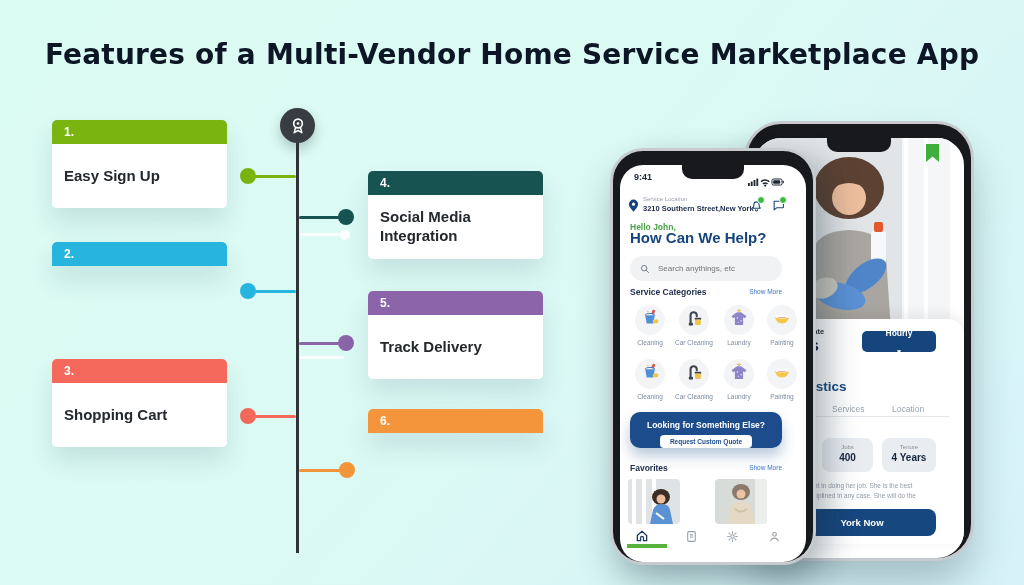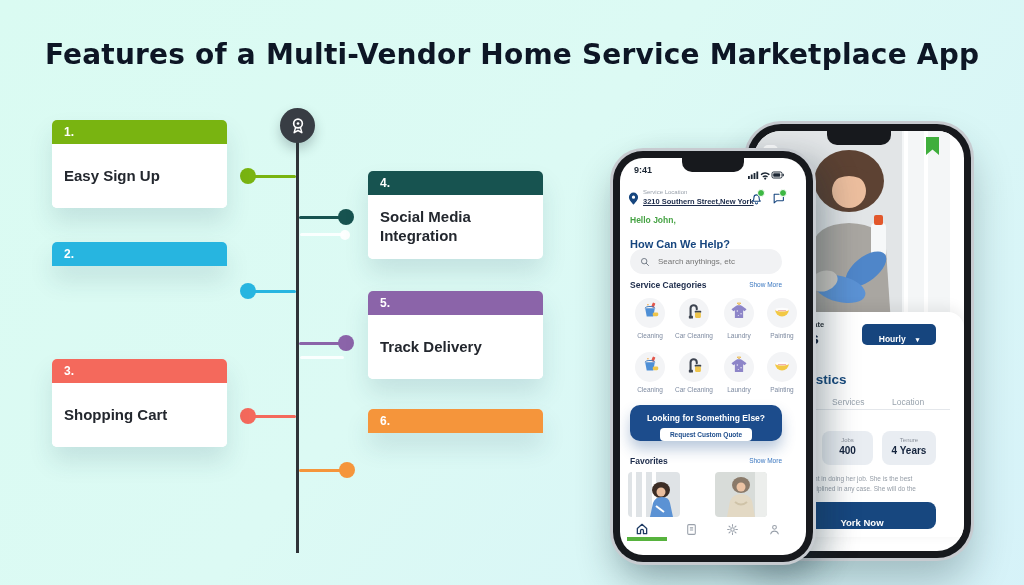--- a/index.html
+++ b/index.html
@@ -23,39 +23,39 @@
   .fbody{min-height:64px;border-radius:0 0 5px 5px;background:#fff;display:flex;align-items:center;
     padding:6px 10px 6px 12px;box-sizing:border-box;font-size:15px;font-weight:600;color:#23272e;line-height:1.25;}
   .dot{width:16px;height:16px;border-radius:50%;}
   .cline{height:3px;border-radius:2px;}
   .wline{height:3px;border-radius:2px;background:rgba(255,255,255,.85);}
   .wdot{width:10px;height:10px;border-radius:50%;background:rgba(255,255,255,.9);}
 
   
   .phone{background:#17191d;border-radius:32px;padding:7px;
     box-shadow:0 0 0 3px #c7cbd0,0 24px 40px rgba(20,45,55,.28);}
-  .screen{position:relative;background:#fff;overflow:hidden;width:100%;height:100%;}
+  .screen{position:relative;background:#fff;overflow:hidden;width:100%;height:100%;margin-top:7px;}
   .notch{position:absolute;top:0;left:50%;transform:translateX(-50%);width:62px;height:14px;
     background:#17191d;border-radius:0 0 10px 10px;z-index:6;}
   .greenbadge{position:absolute;width:6px;height:6px;border-radius:50%;background:#3db843;border:1px solid #fff;}
 
   .searchpill{background:#f1f2f4;border-radius:14px;display:flex;align-items:center;}
   .searchpill input{border:none;outline:none;background:transparent;font-size:8px;color:#7e8791;
     width:110px;font-family:"Liberation Sans",sans-serif;}
   .catcircle{width:30px;height:30px;border-radius:50%;background:#f3f4f6;display:flex;
     align-items:center;justify-content:center;}
   .catlabel{font-size:6.5px;color:#7d8aa0;text-align:center;width:44px;}
   .banner{background:#1c4c8c;border-radius:10px;text-align:center;box-shadow:0 8px 14px rgba(28,76,140,.3);}
   .bannerbtn{background:#fff;border:none;border-radius:4px;color:#1c4c8c;font-size:6.5px;font-weight:700;
     padding:3px 10px;font-family:"Liberation Sans",sans-serif;}
   .sheet{position:absolute;left:0;width:100%;background:#fff;border-radius:16px 16px 0 0;
     box-shadow:0 -4px 14px rgba(0,0,0,.08);}
   .chip{background:#e9edf2;border-radius:8px;text-align:center;}
   .navybtn{background:#16457e;border:none;border-radius:5px;color:#fff;font-weight:700;
-    font-family:"Liberation Sans",sans-serif;display:flex;align-items:flex-end;justify-content:center;}
+    font-family:"Liberation Sans",sans-serif;display:flex;align-items:center;justify-content:center;flex-direction:column;}
   .photoimg{border-radius:4px;overflow:hidden;}
   .smalltxt{color:#949ca6;}
 </style>
 </head>
 <body>
 
 <div class="canvas">
 
   <div class="abs title">Features of a Multi-Vendor Home Service Marketplace App</div>
 
@@ -204,37 +204,37 @@
           </g>
         </svg>
       </div>
 
       <span class="abs" style="left:8px;top:33px;">
         <svg width="11" height="13" viewBox="0 0 24 28">
             <path d="M12 1a10 10 0 0 0-10 10c0 7 10 16 10 16s10-9 10-16A10 10 0 0 0 12 1zm0 13.5a3.5 3.5 0 1 1 0-7a3.5 3.5 0 0 1 0 7z" fill="#16457e"></path>
           </svg>
       </span>
       <div class="abs" style="left:23px;top:31px;font-size:6px;color:#9aa2ac;">Service Location</div>
-      <div class="abs" style="left:23px;top:39px;font-size:7.5px;font-weight:700;color:#1c2b4a;text-decoration:underline;">3210 Southern Street,New York</div>
+      <div class="abs" style="left:23px;top:39px;font-size:7.5px;font-weight:700;color:#1c2b4a;">3210 Southern Street,New York</div>
       <span class="abs" style="left:130px;top:33px;">
         <svg width="13" height="13" viewBox="0 0 24 24">
             <path d="M19 17H5c1.6-1.7 2.3-3.5 2.3-7a4.7 4.7 0 0 1 9.4 0c0 3.5.7 5.3 2.3 7z" fill="none" stroke="#16457e" stroke-width="2" stroke-linejoin="round"></path>
             <path d="M10 20a2 2 0 0 0 4 0" fill="none" stroke="#16457e" stroke-width="2" stroke-linecap="round"></path>
           </svg>
         <span class="greenbadge" style="right:-2px;top:-2px;"></span>
       </span>
       <span class="abs" style="left:152px;top:33px;">
         <svg width="13" height="13" viewBox="0 0 24 24">
             <path d="M4 4h16a1 1 0 0 1 1 1v10a1 1 0 0 1-1 1H9l-5 4z" fill="none" stroke="#16457e" stroke-width="2" stroke-linejoin="round"></path>
           </svg>
         <span class="greenbadge" style="right:-2px;top:-2px;"></span>
       </span>
 
       <div class="abs" style="left:10px;top:57px;font-size:8.5px;font-weight:700;color:#47a345;">Hello John,</div>
-      <div class="abs" style="left:10px;top:80px;font-size:11px;font-weight:800;color:#16457e;">How Can We Help?</div>
+      <div class="abs" style="left:10px;top:64px;font-size:15px;font-weight:800;color:#16457e;">How Can We Help?</div>
 
       <div class="abs searchpill" style="left:10px;top:91px;width:152px;height:25px;">
         <span style="margin:0 6px 0 10px;display:flex;">
           <svg width="10" height="10" viewBox="0 0 24 24">
               <circle cx="10" cy="10" r="6.5" fill="none" stroke="#6b7480" stroke-width="2.2"></circle>
               <path d="M15 15l5.5 5.5" stroke="#6b7480" stroke-width="2.2" stroke-linecap="round"></path>
             </svg>
         </span>
         <input placeholder="Search anythings, etc" style="">
       </div>

